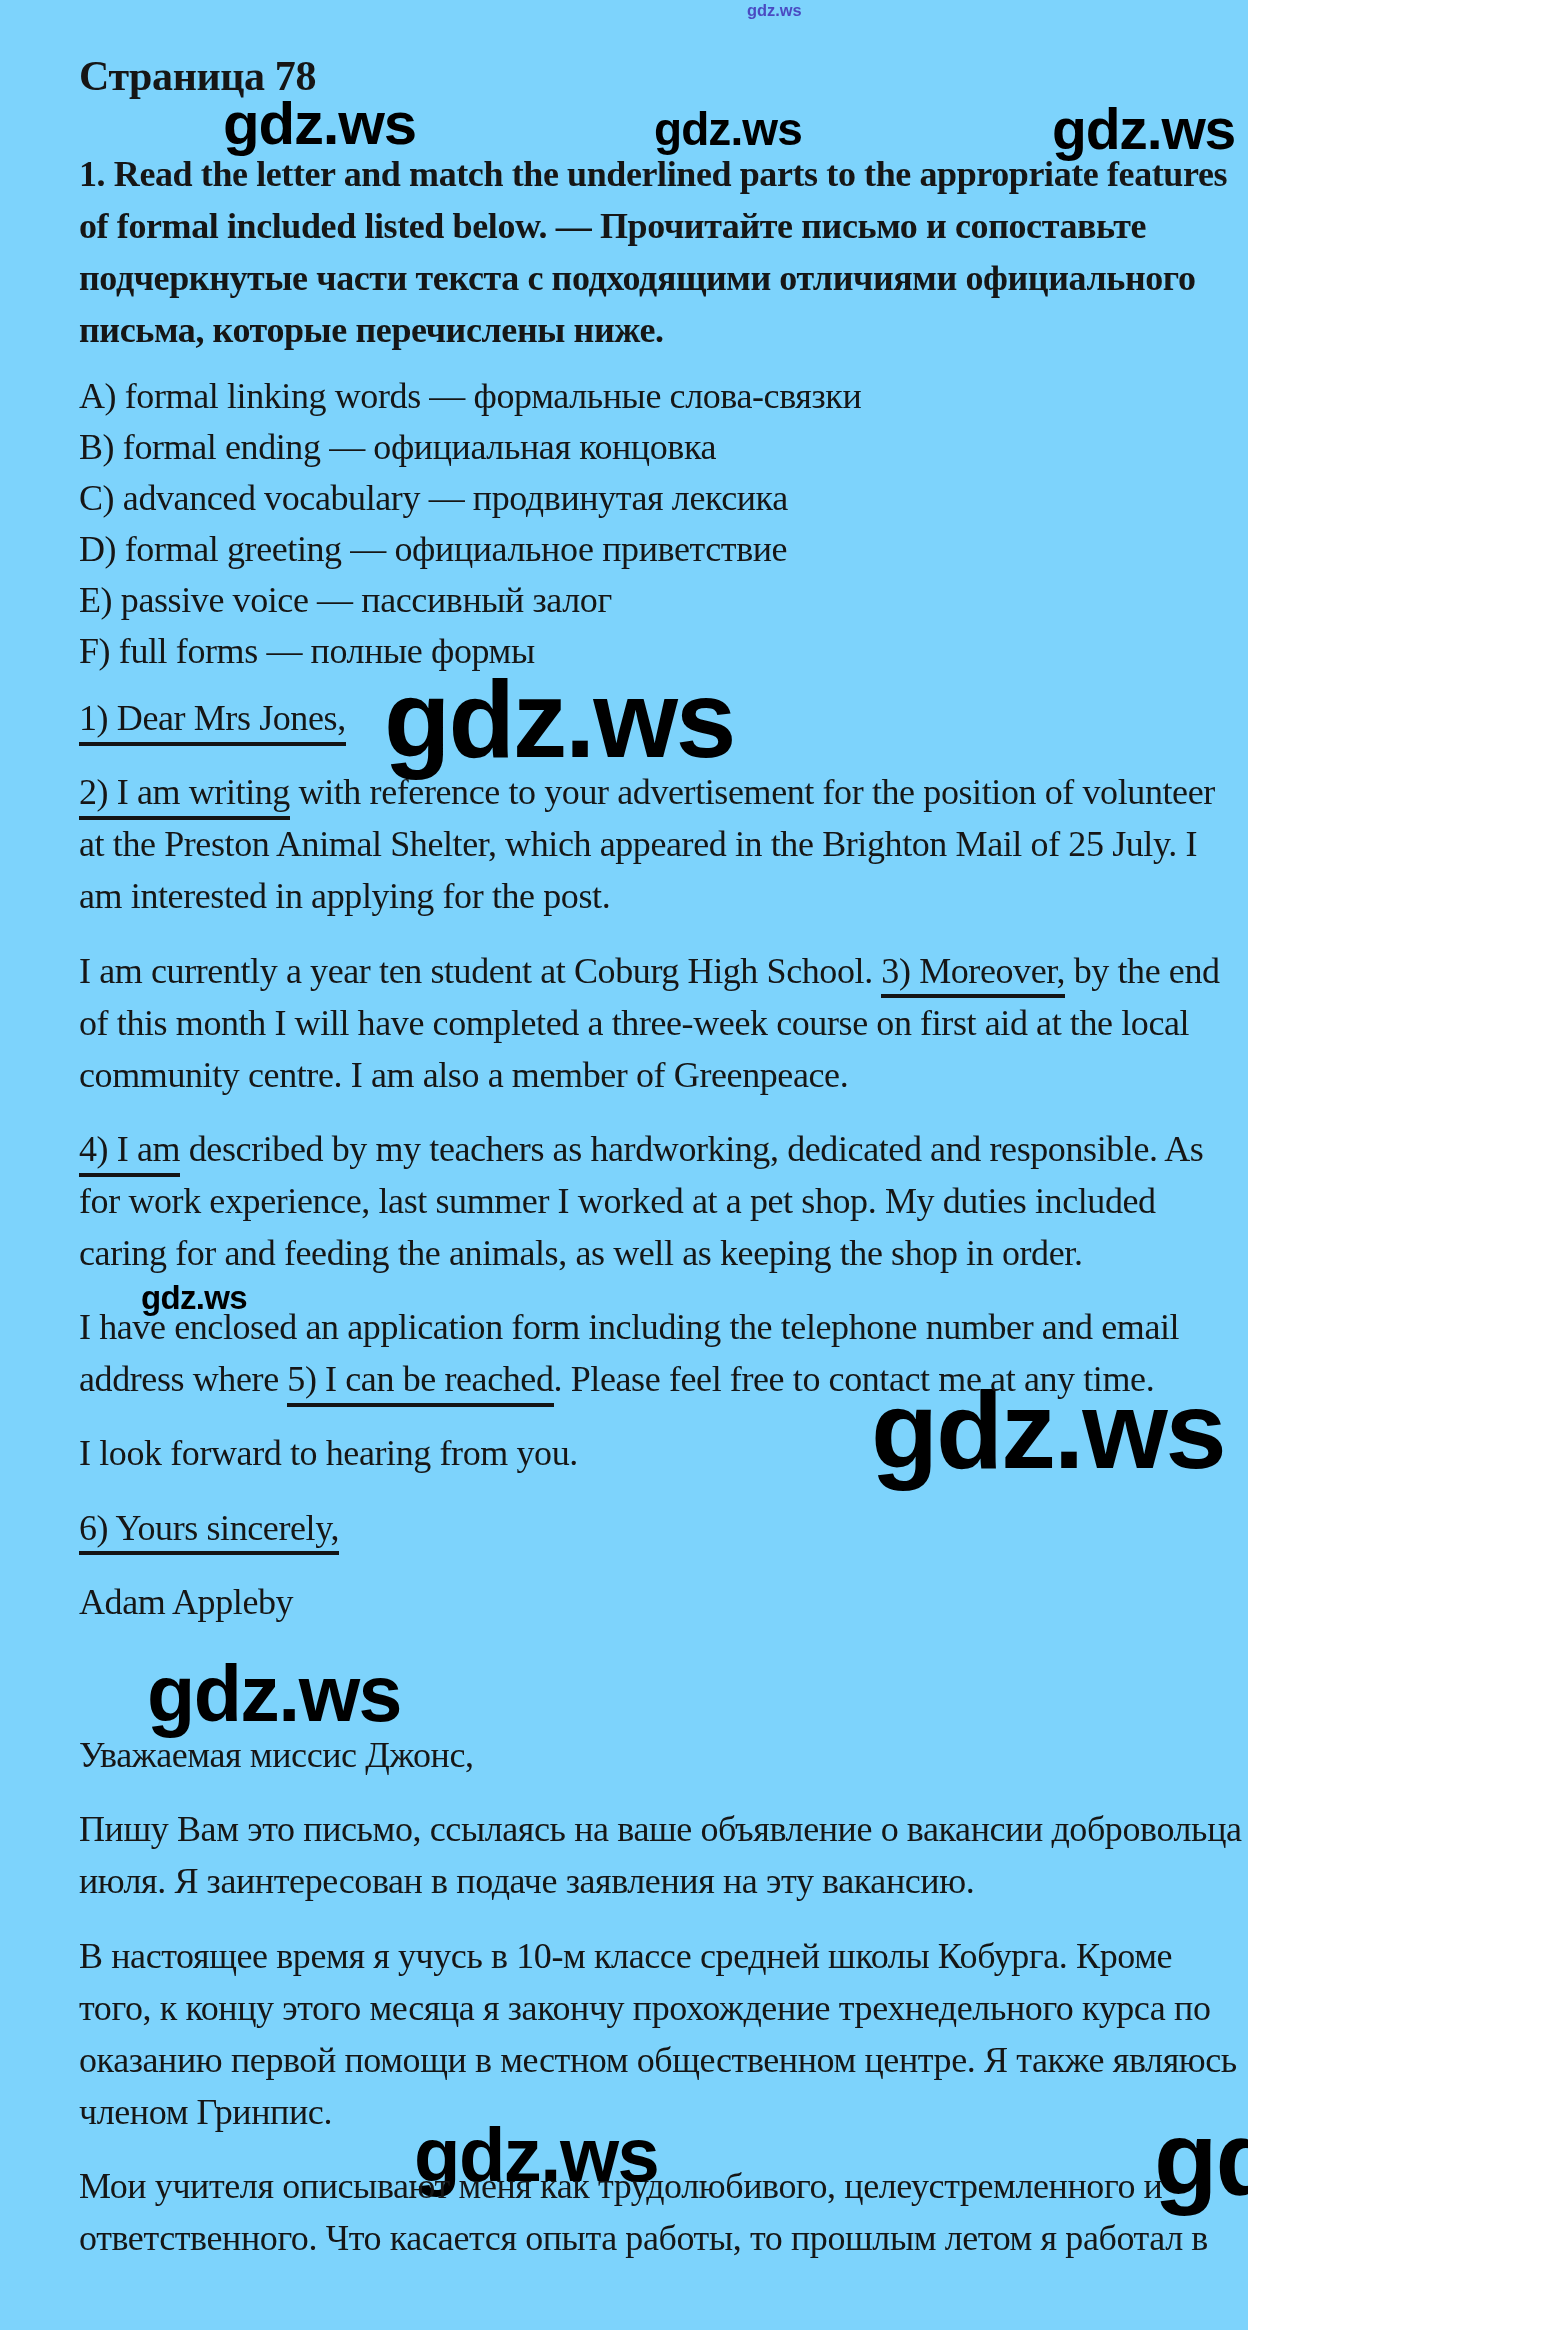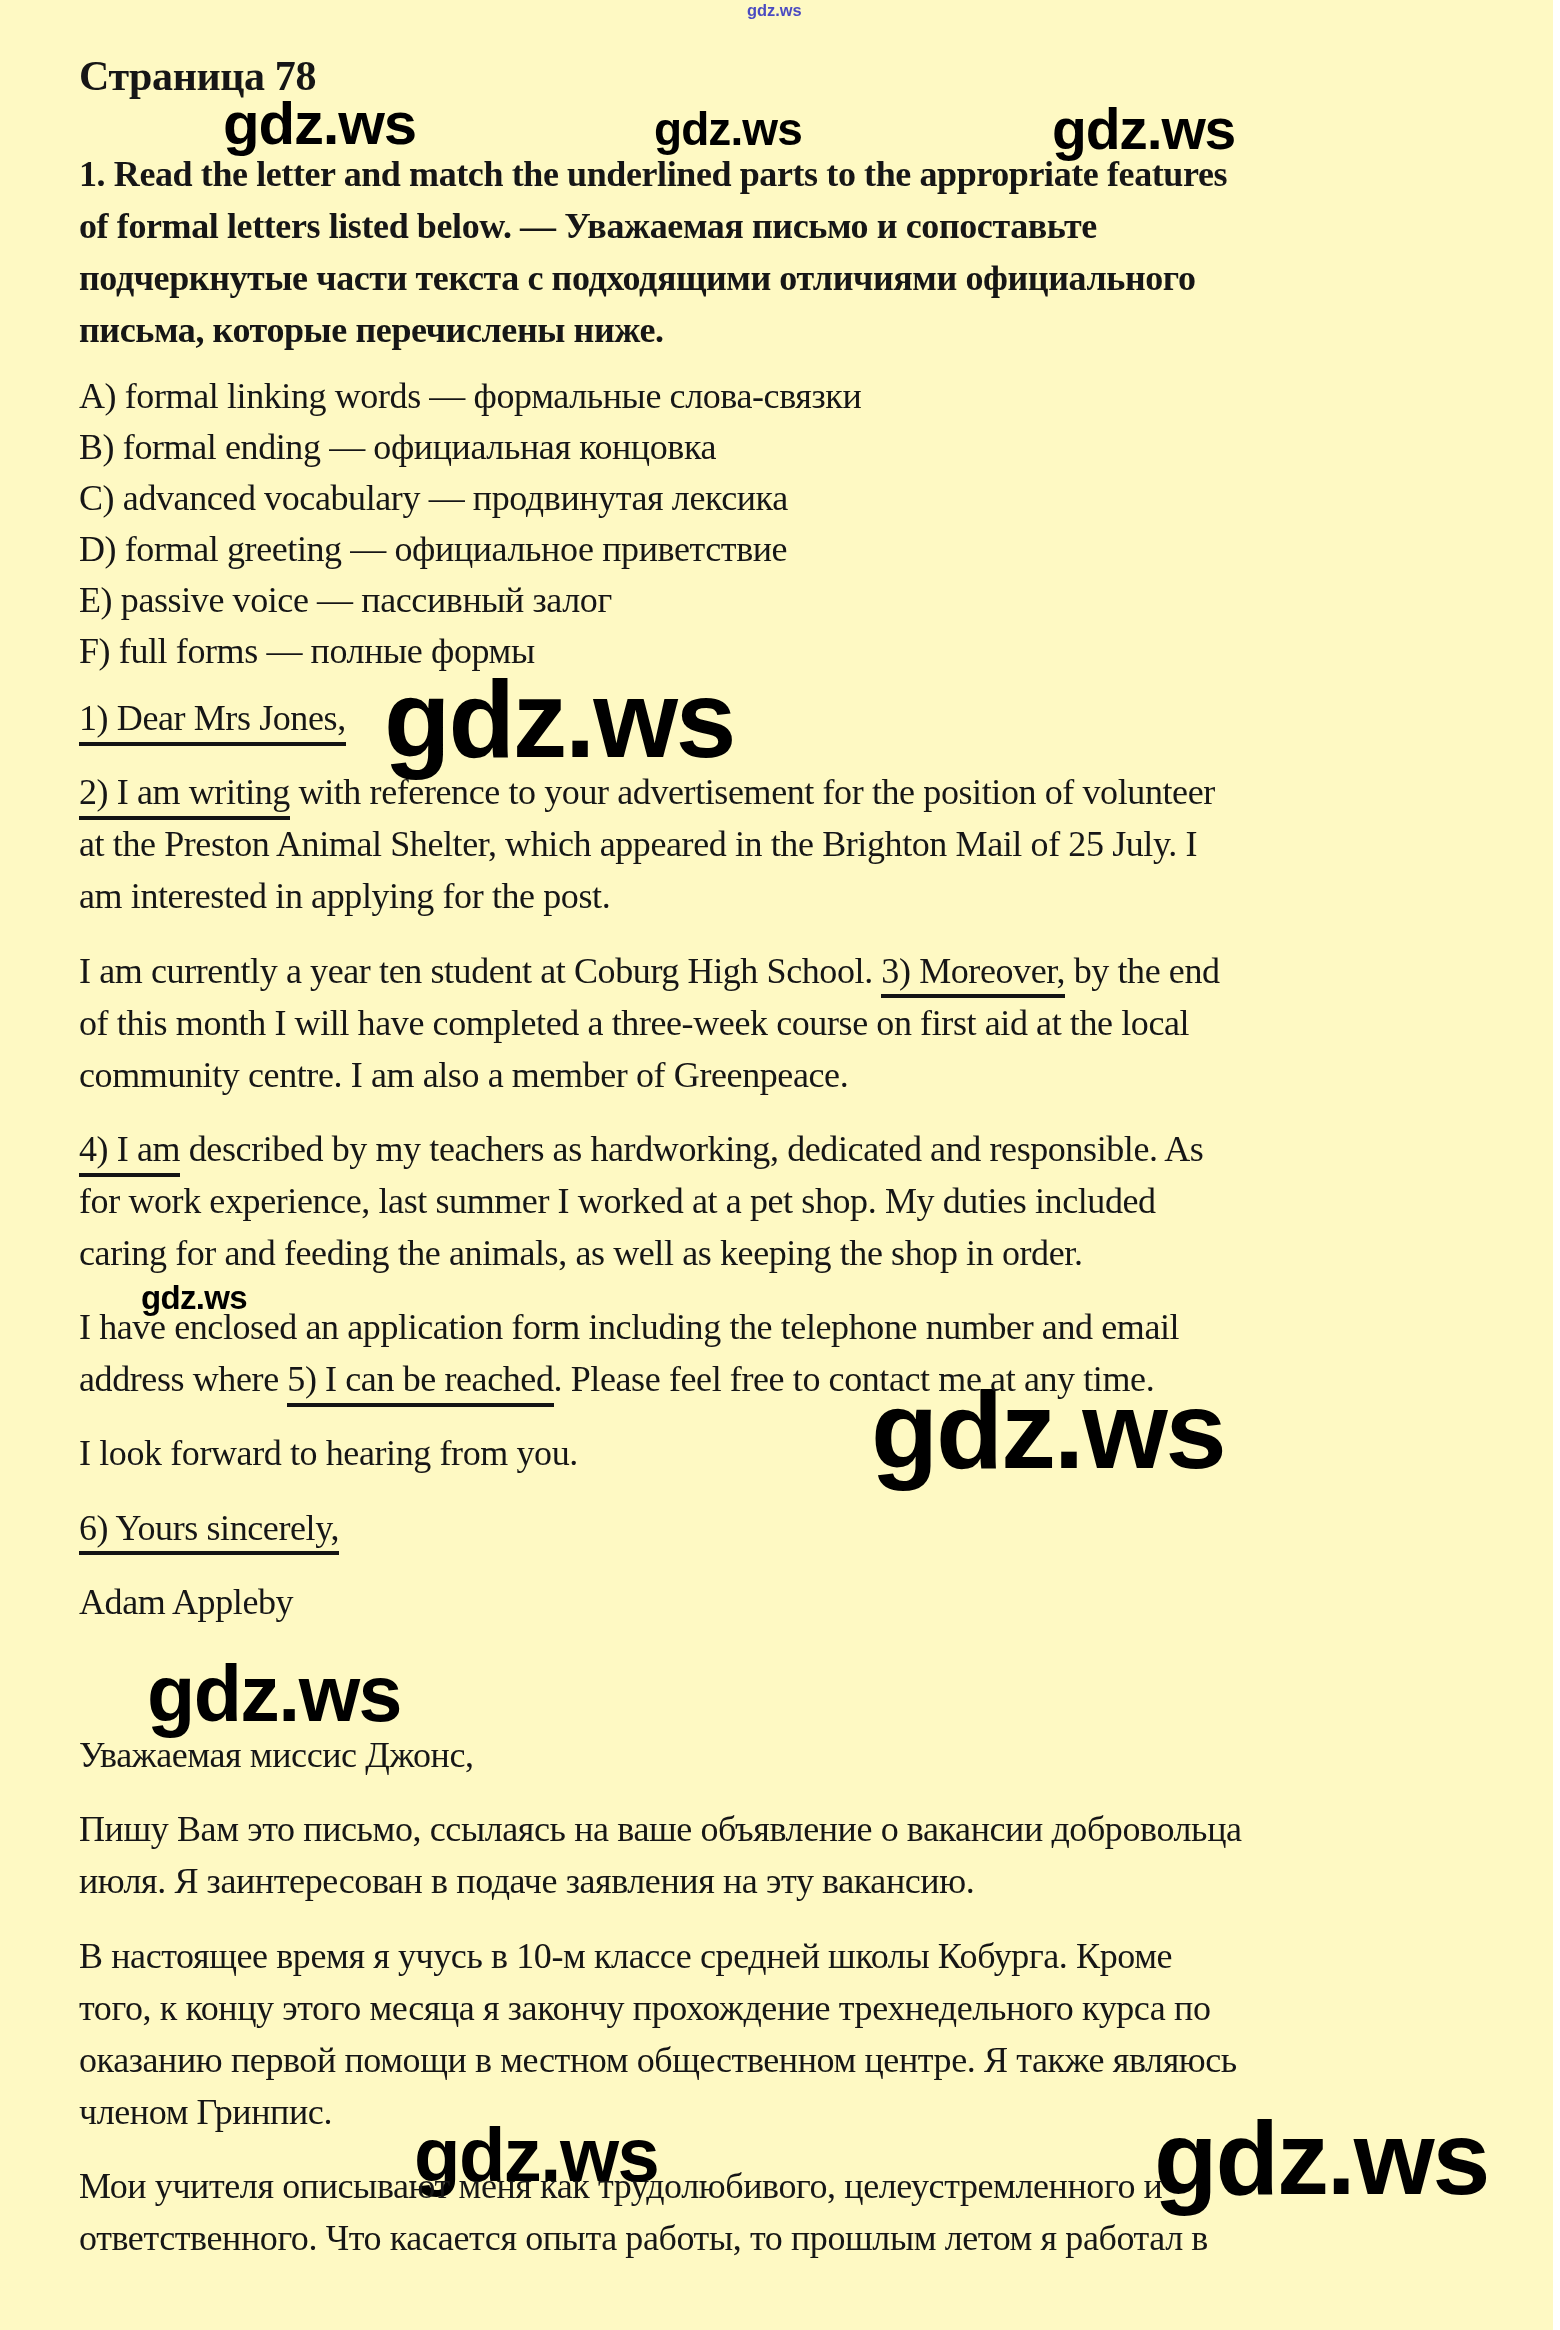--- a/index.html
+++ b/index.html
@@ -1,24 +1,23 @@
 <!DOCTYPE html>
 <html style="font-size:12px"><head>
 <meta charset="utf-8">
 <style>
   html,body{margin:0;padding:0;background:#ffffff;}
   .page{
     position:relative;
-    width:1517px;
+    width:1248px;
     height:2330px;
-    background:#fef9c3;
+    background:#7dd3fc;
     overflow:hidden;
     font-family:"Liberation Serif","DejaVu Serif",serif;
     color:#161616;
-    padding-left:36px;
   }
   .content{
     position:absolute;
     left:65px;
     top:0;
     width:1437px;
     margin-left:14px;
   }
   .ln{display:block;white-space:nowrap;line-height:52px;letter-spacing:-0.4px;}
   .pagenum{
@@ -71,21 +70,21 @@
   <div class="wm wm7">gdz.ws</div>
   <div class="wm wm8">gdz.ws</div>
   <div class="wm wm9">gdz.ws</div>
 
   <div class="content">
 
     <div class="pagenum">Страница 78</div>
 
     <div class="heading">
       <span class="ln">1. Read the letter and match the underlined parts to the appropriate features</span>
-      <span class="ln">of formal letters listed below. — Уважаемая письмо и сопоставьте</span>
+      <span class="ln">of formal included listed below. — Прочитайте письмо и сопоставьте</span>
       <span class="ln">подчеркнутые части текста с подходящими отличиями официального</span>
       <span class="ln">письма, которые перечислены ниже.</span>
     </div>
 
     <div class="features">
       <span class="ln">A) formal linking words — формальные слова-связки</span>
       <span class="ln">B) formal ending — официальная концовка</span>
       <span class="ln">C) advanced vocabulary — продвинутая лексика</span>
       <span class="ln">D) formal greeting — официальное приветствие</span>
       <span class="ln">E) passive voice — пассивный залог</span>

